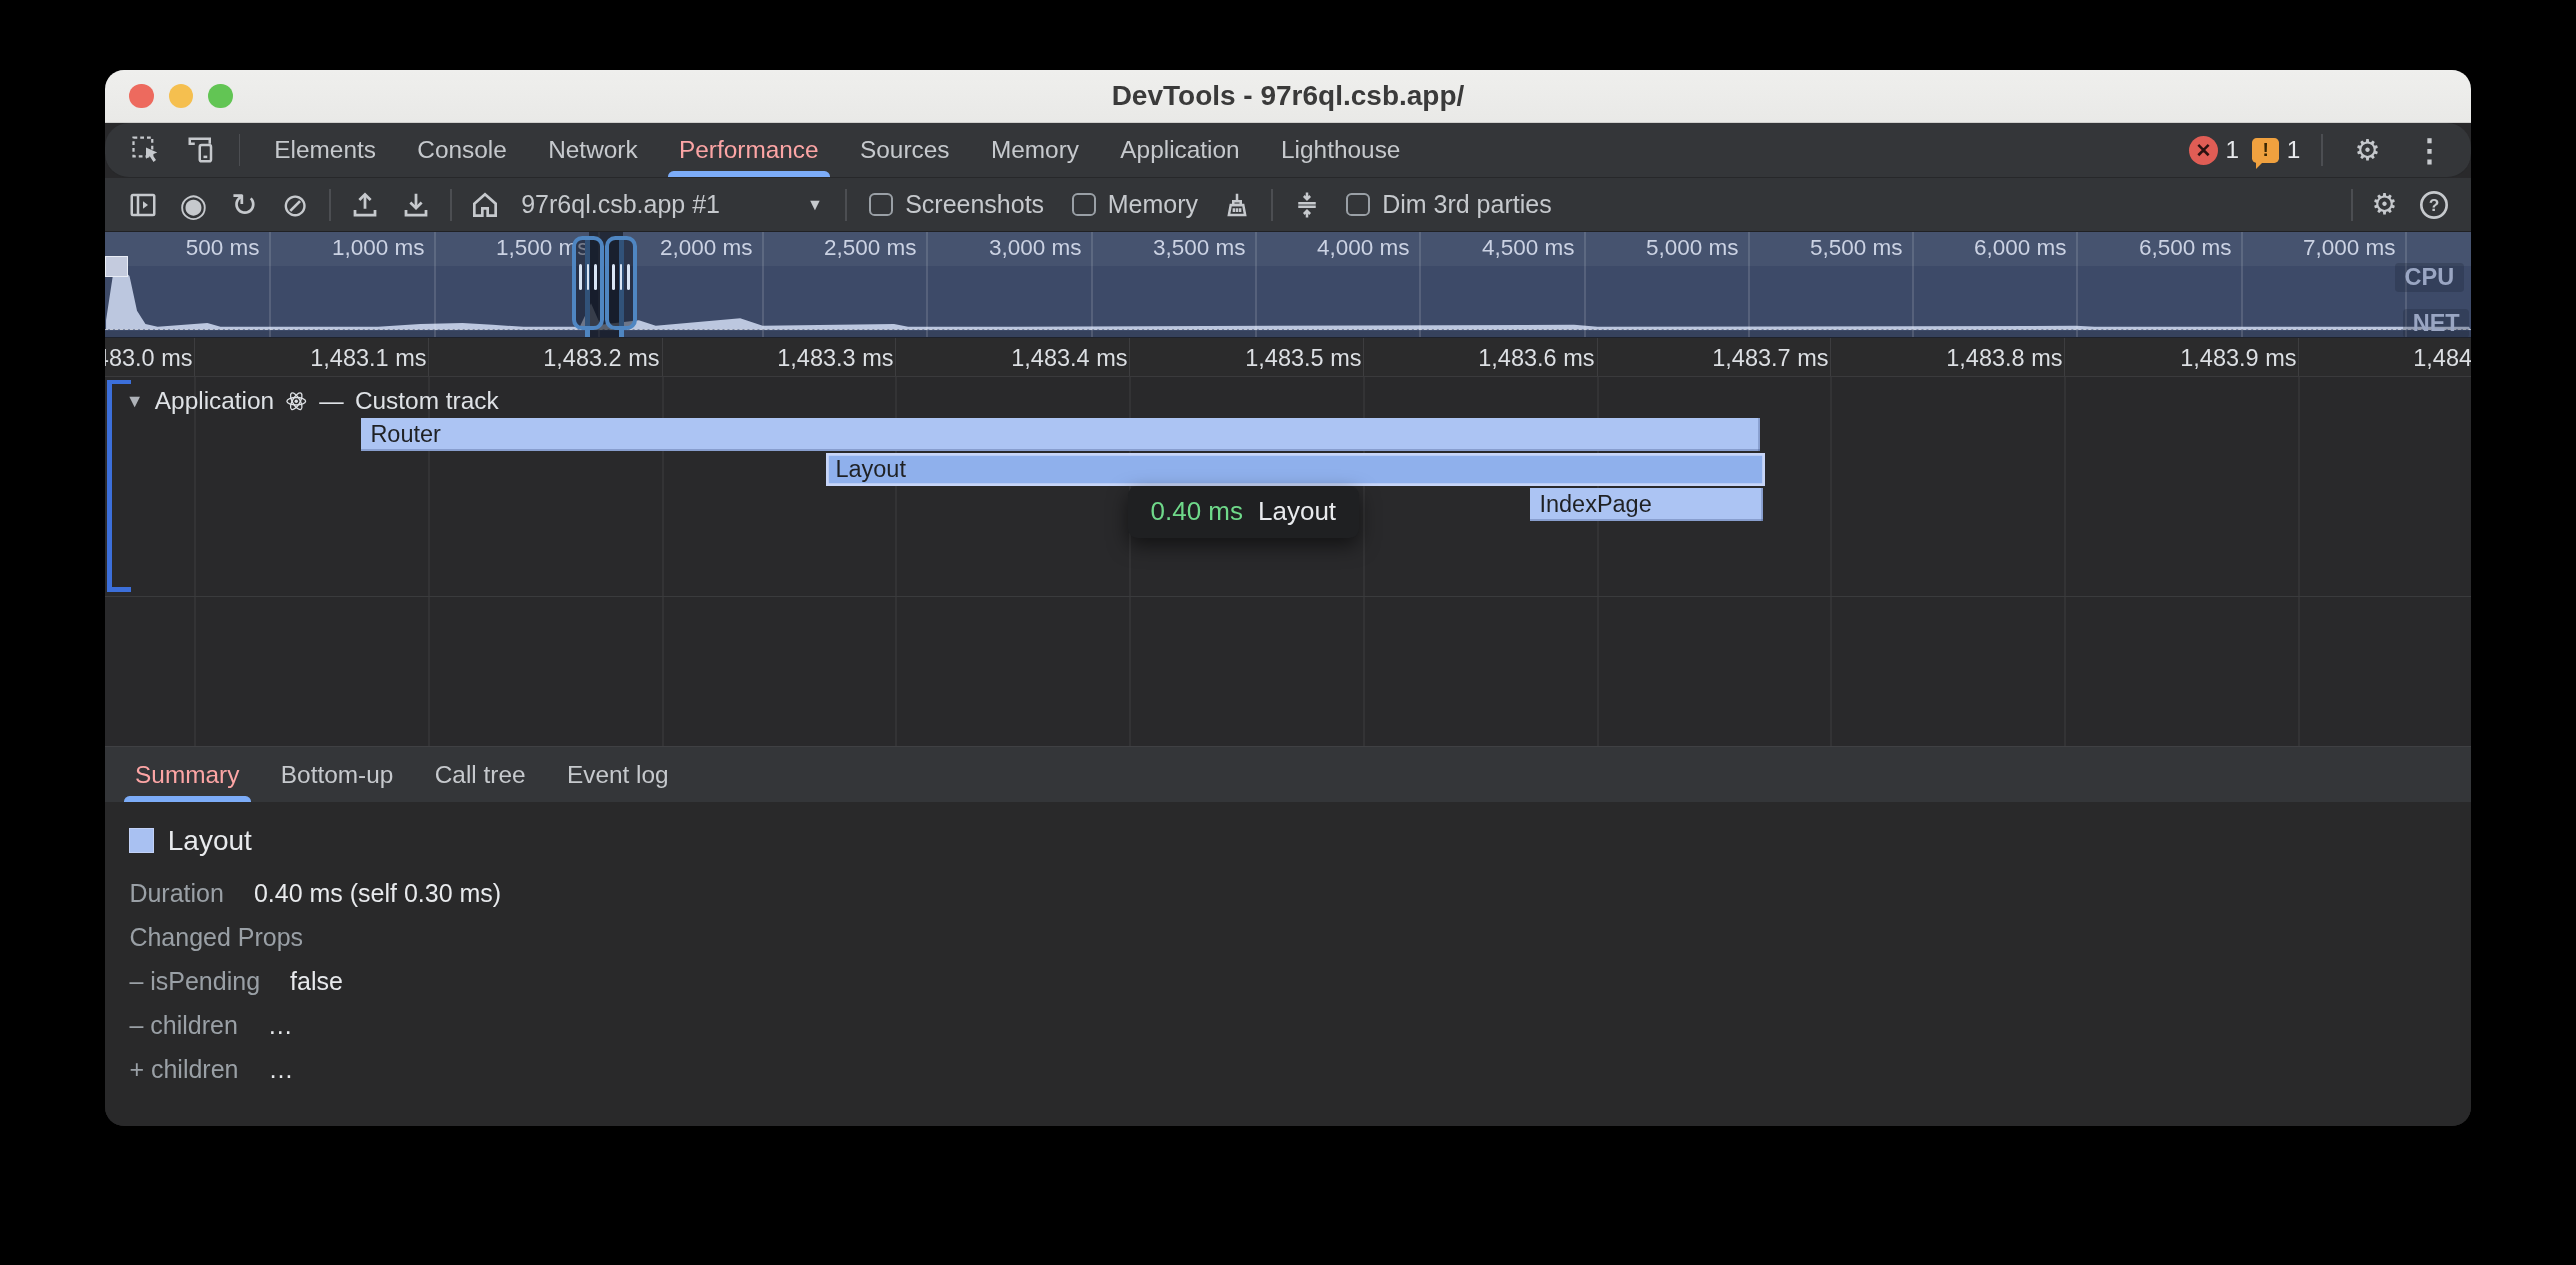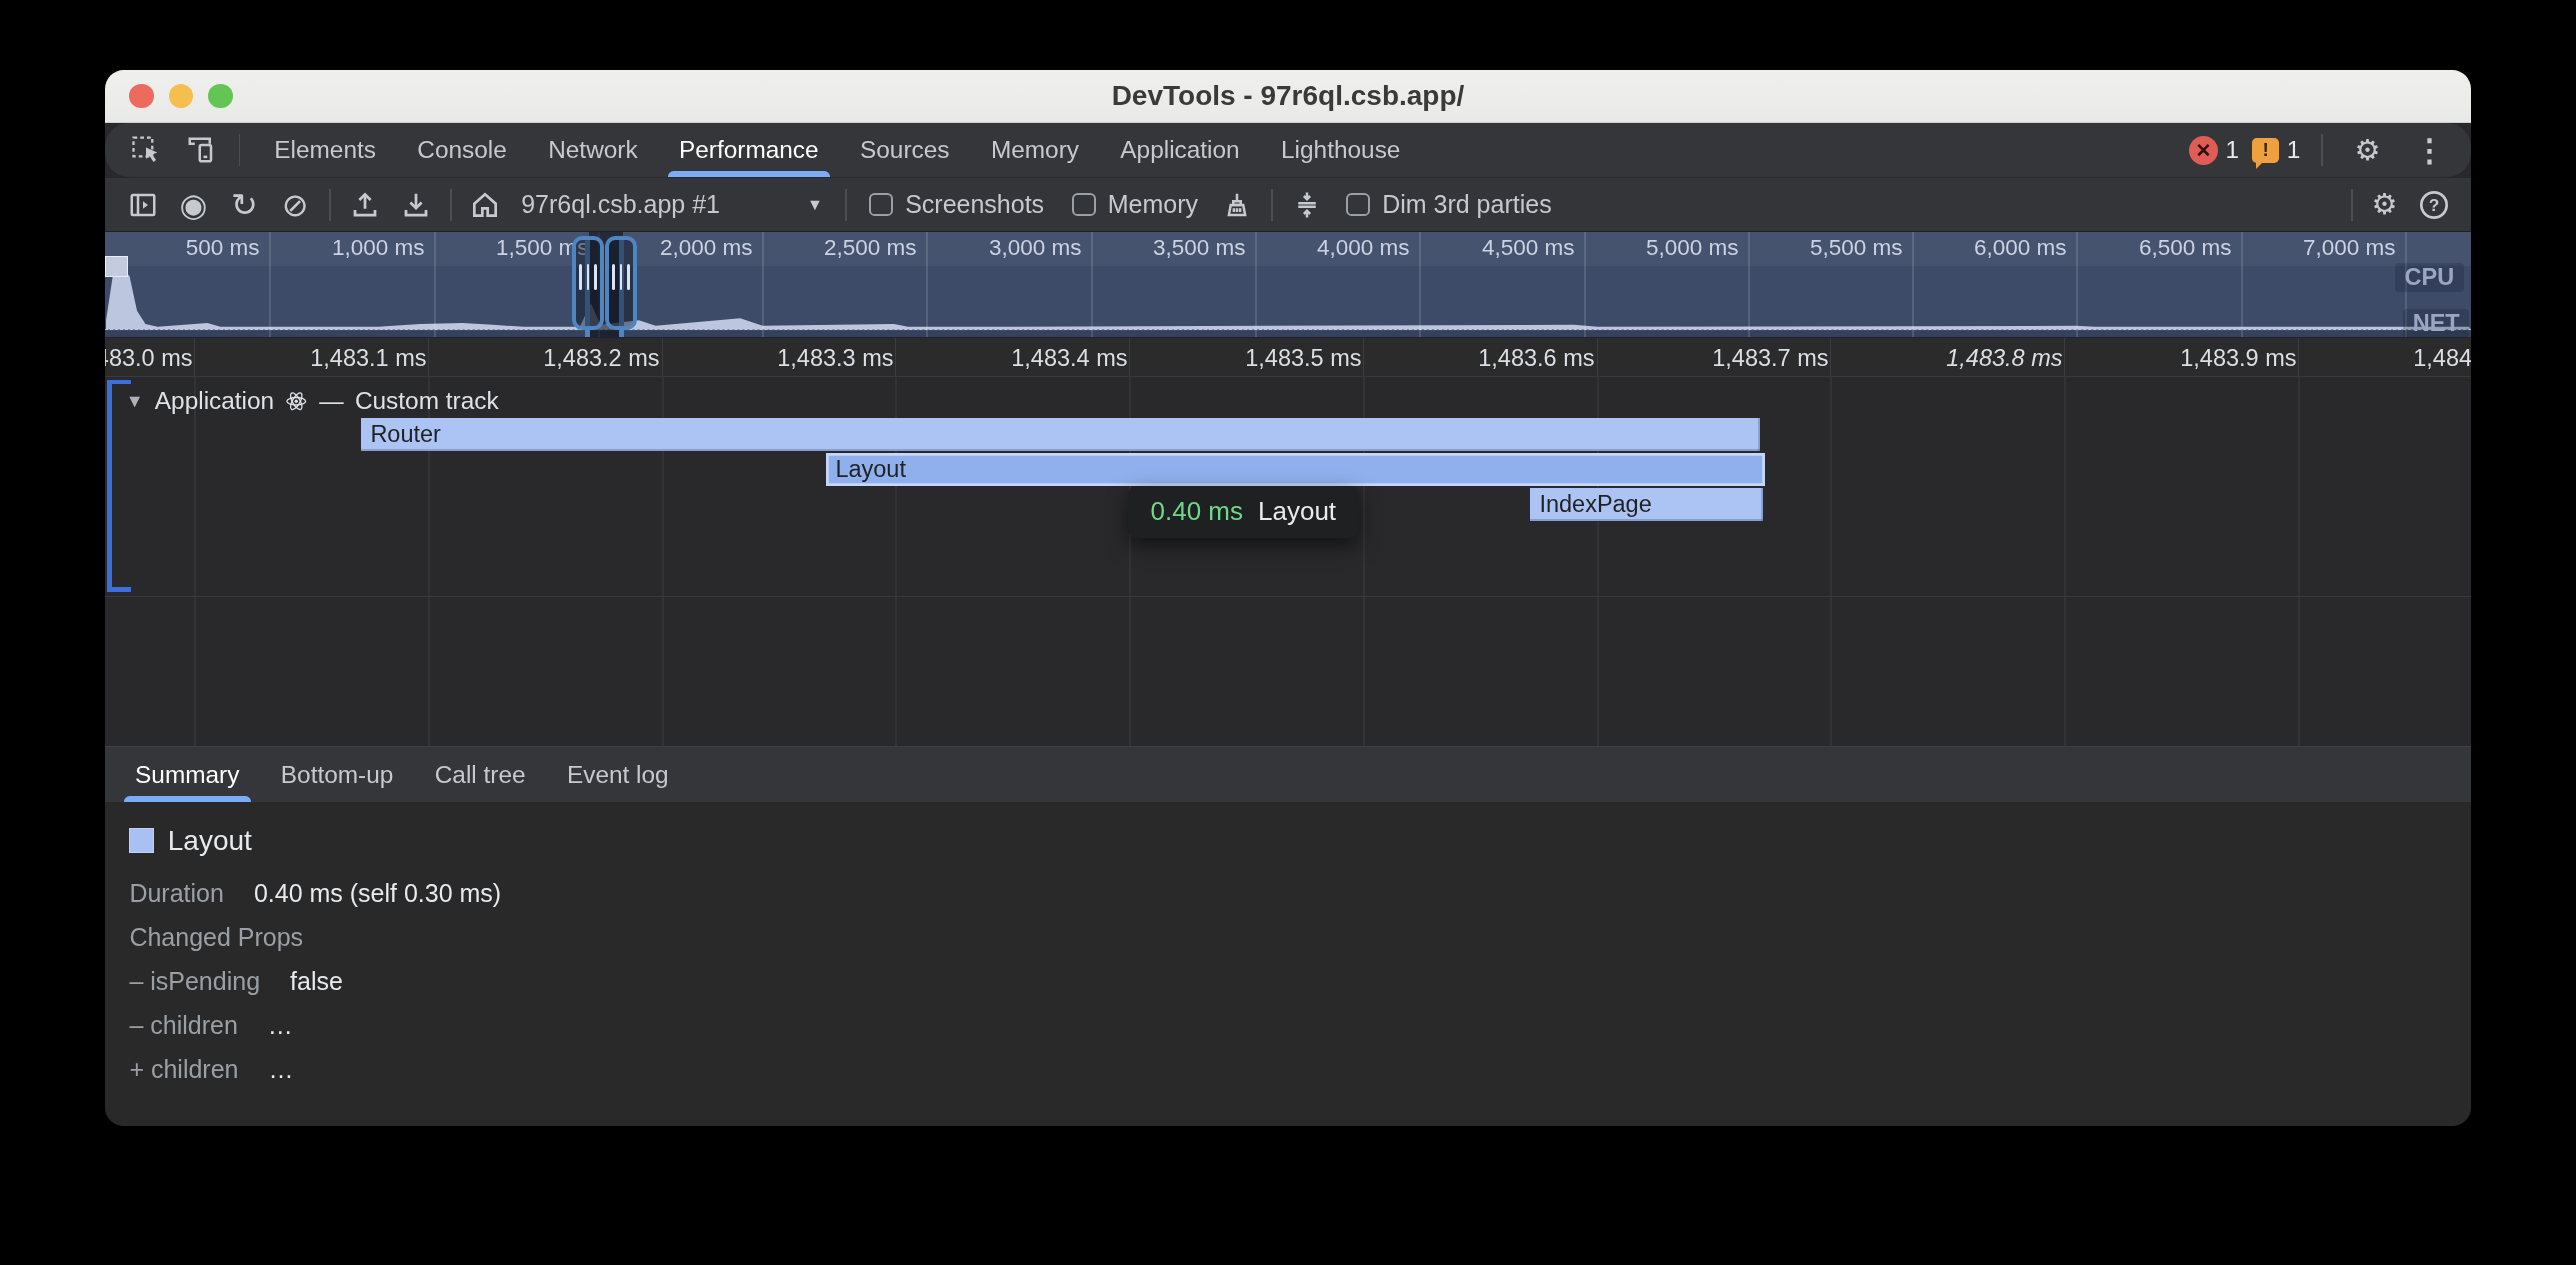--- a/index.html
+++ b/index.html
@@ -15,21 +15,21 @@
   .title{font-size:28px;font-weight:bold;color:#3A3A3A;}
   .lights{position:absolute;left:24.4px;top:0;height:100%;display:flex;align-items:center;gap:15px;}
   .light{width:24.4px;height:24.4px;border-radius:50%;}
   
   .tabbar{height:55px;background:#343639;border-bottom:0.9px solid #27282A;
     display:flex;align-items:stretch;padding:0 11.3px;color:#C6C9CD;font-size:24.4px;border-radius:24px;}
   .tb-icons{display:flex;align-items:center;gap:5.6px;padding:0 5.6px;}
   .icon-btn{width:49px;height:45px;display:flex;align-items:center;justify-content:center;
     border-radius:5.6px;color:#C6C9CD;}
   .tab{display:flex;align-items:center;padding:0 20.7px;position:relative;white-space:nowrap;}
-  .tab.active{color:#ffffff;}
+  .tab.active{color:#fca5a5;}
   .tab .tab-underline{display:none;}
   .tab.active .tab-underline{display:block;position:absolute;left:9.4px;right:9.4px;bottom:0;
     height:5.6px;border-radius:5.6px 5.6px 0 0;background:#7CACF8;}
   .tabbar-right{margin-left:auto;display:flex;align-items:center;gap:13px;padding-right:5.6px;}
   .badge-group{display:flex;align-items:center;gap:7.5px;font-size:24.4px;color:#E8EAED;}
   .err-circle{width:29px;height:29px;border-radius:50%;background:#E05D55;color:#2B1211;
     display:flex;align-items:center;justify-content:center;font-size:19px;font-weight:bold;}
   .warn-bubble{width:27px;height:25px;border-radius:4.7px;background:#F0A13F;color:#3A2703;
     display:flex;align-items:center;justify-content:center;font-size:19px;font-weight:bold;
     position:relative;}
@@ -336,21 +336,21 @@
       <div class="r2-label" style="left: 796px;">1,483.3 ms</div>
       <div class="r2-tick" style="left: 1024px;"></div>
       <div class="r2-label" style="left: 1030px;">1,483.4 ms</div>
       <div class="r2-tick" style="left: 1258px;"></div>
       <div class="r2-label" style="left: 1264px;">1,483.5 ms</div>
       <div class="r2-tick" style="left: 1492px;"></div>
       <div class="r2-label" style="left: 1497px;">1,483.6 ms</div>
       <div class="r2-tick" style="left: 1725px;"></div>
       <div class="r2-label" style="left: 1731px;">1,483.7 ms</div>
       <div class="r2-tick" style="left: 1959px;"></div>
-      <div class="r2-label" style="left: 1965px; font-style: italic;">1,483.8 ms</div>
+      <div class="r2-label" style="left: 1965px;">1,483.8 ms</div>
       <div class="r2-tick" style="left: 2193px;"></div>
       <div class="r2-label" style="left: 2199px;">1,483.9 ms</div>
       <div class="r2-label" style="left: 2432px;">1,484.0 ms</div>
     </div>
 
   <div class="flame" id="flame">
     <div id="flame-grid">
         <div class="f-vline" style="left: 89px;"></div>
         <div class="f-vline" style="left: 323px;"></div>
         <div class="f-vline" style="left: 557px;"></div>

